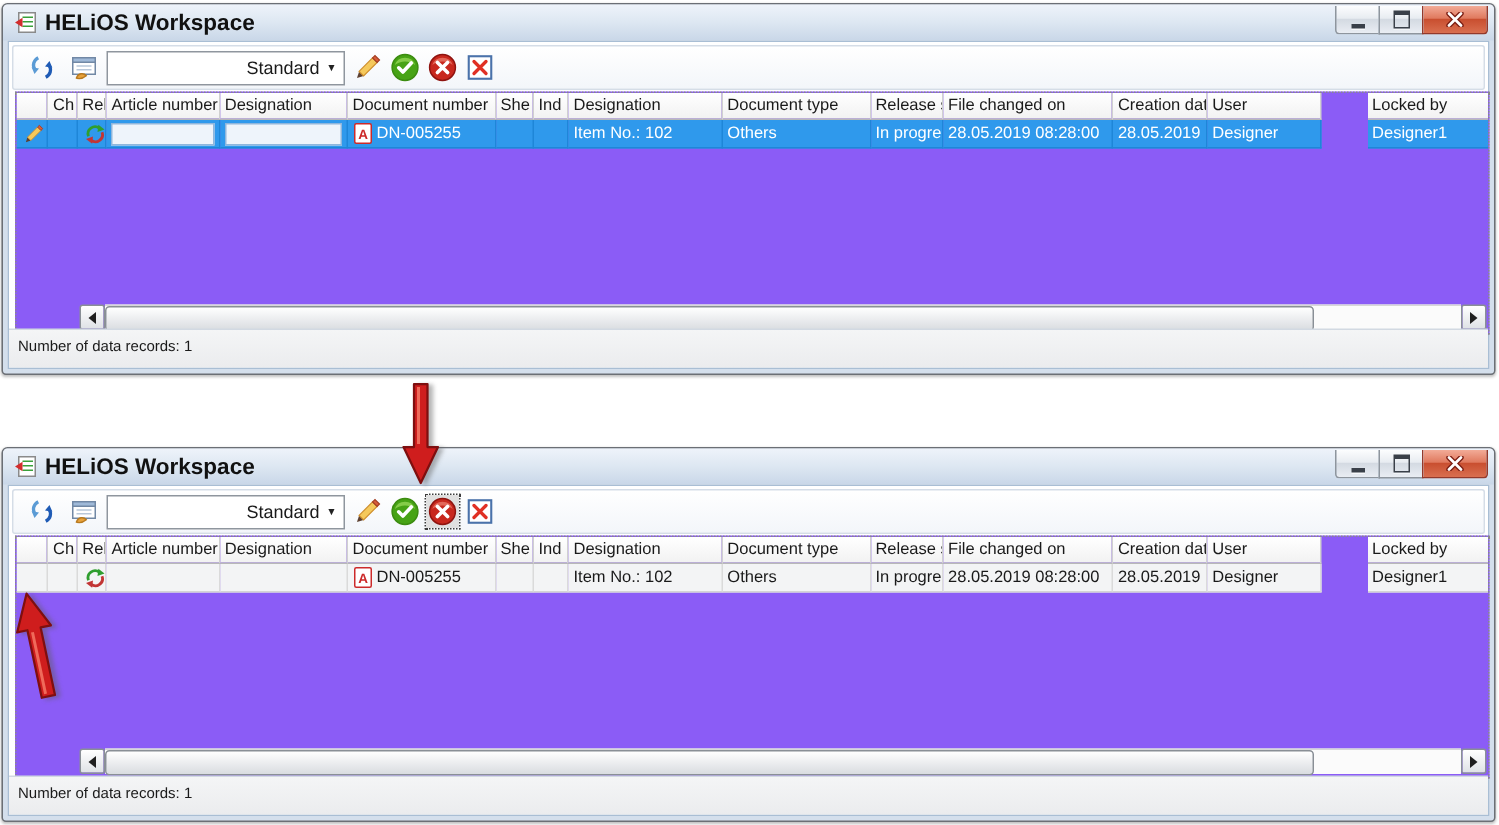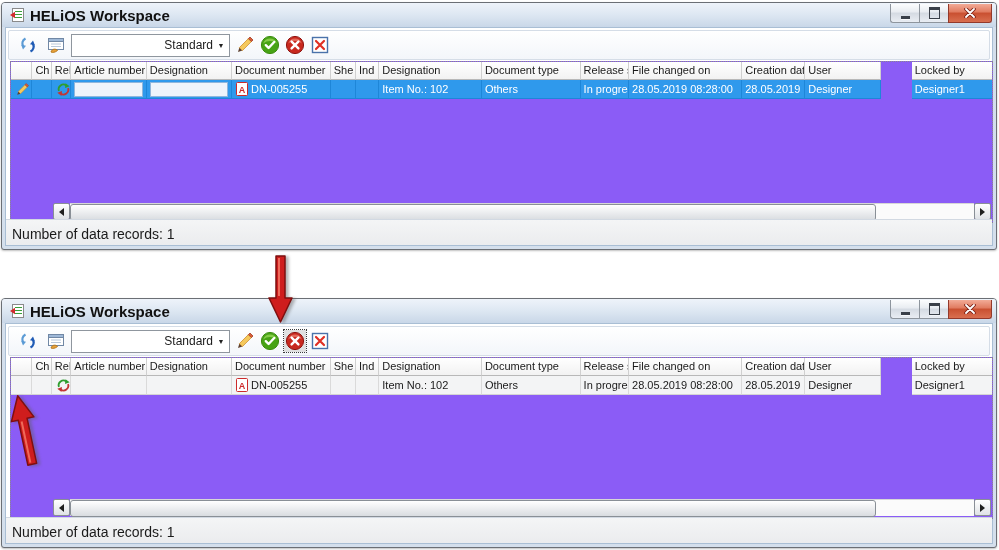--- a/index.html
+++ b/index.html
@@ -74,21 +74,21 @@
         background:linear-gradient(#ffffff,#dfe2e6);display:flex;align-items:center;justify-content:center;}
   .strack{flex:1;position:relative;background:#fbfbfb;border-top:1px solid #d7d7d7;}
   .sthumb{position:absolute;left:0;top:0;width:806px;height:17px;box-sizing:border-box;
         border:1px solid #898f96;border-radius:3px;background:linear-gradient(#ffffff,#d9dce0);}
   .tri-l{width:0;height:0;border:4px solid transparent;border-right:5px solid #1f1f1f;border-left:0;}
   .tri-r{width:0;height:0;border:4px solid transparent;border-left:5px solid #1f1f1f;border-right:0;}
 
   
   .statusbar{position:absolute;left:0;right:0;bottom:0;height:26px;box-sizing:border-box;
         border-top:1px solid #d2d9e2;background:linear-gradient(#f4f5f6,#ebecee);
-        font-size:14px;padding:6px 0 0 6px;}
+        font-size:10px;padding:6px 0 0 6px;}
 
   
   .anno{position:absolute;z-index:60;filter:drop-shadow(3px 1px 1.5px rgba(90,90,90,.45));}
 </style>
 </head>
 <body>
 
 <div class="stage">
 
   <div class="window" style="top:2px;height:246px;">

